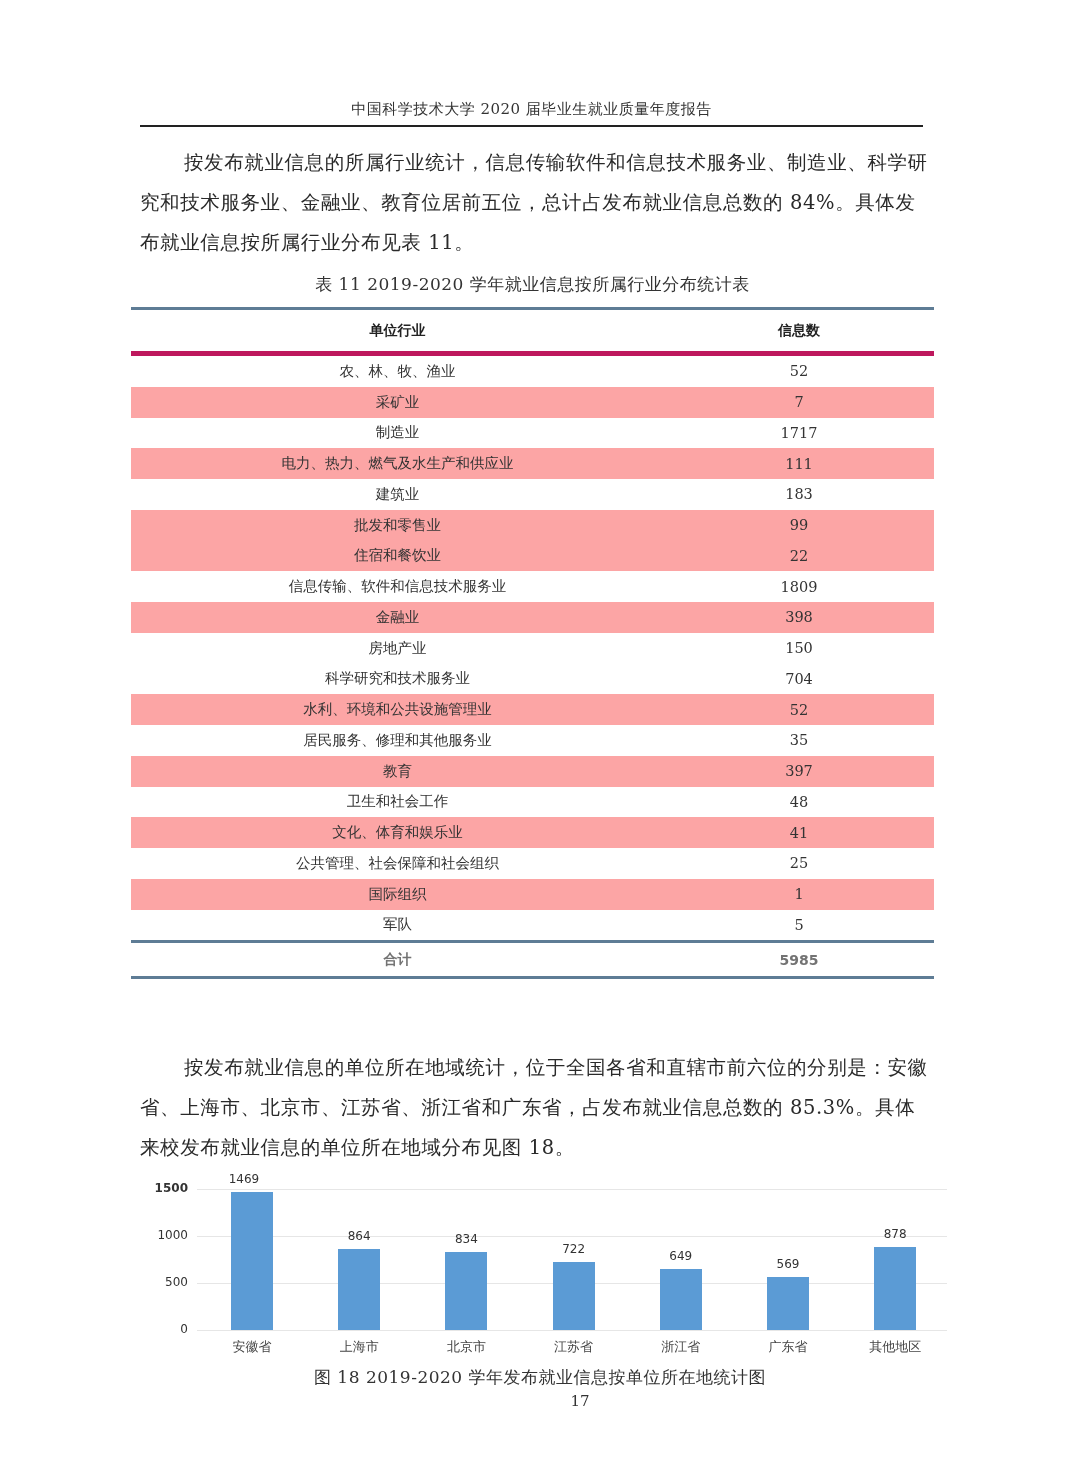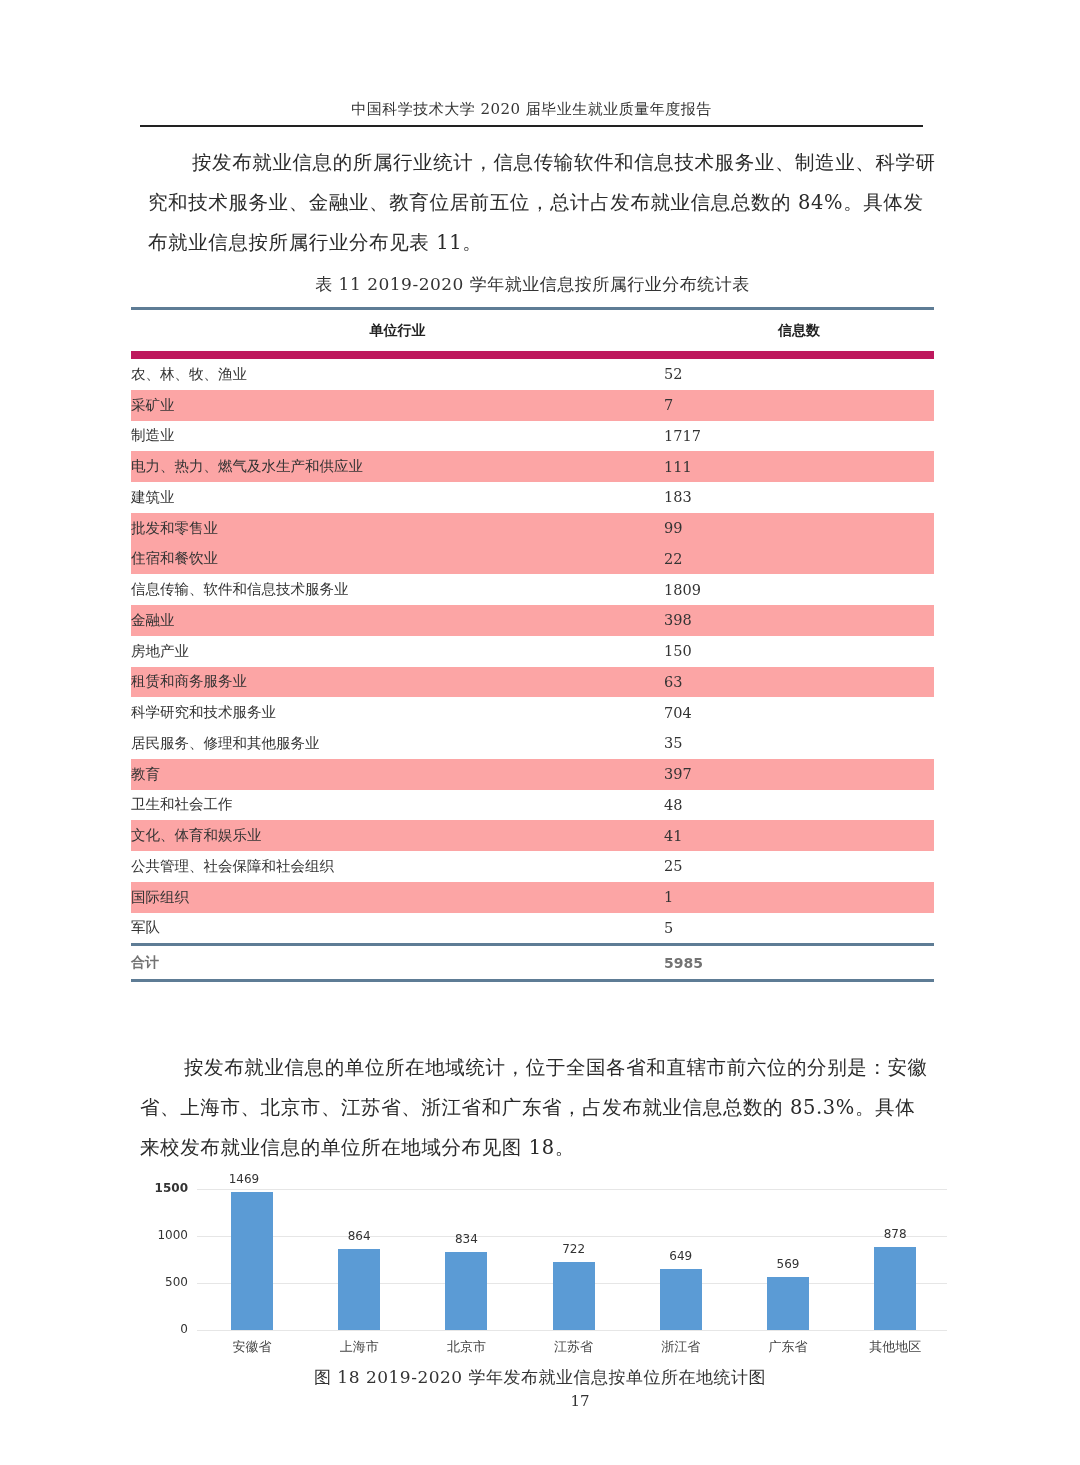--- a/index.html
+++ b/index.html
@@ -21,23 +21,23 @@
   .para .indent { display: inline-block; width: 44px; }
   .caption {
     position: absolute; text-align: center; font-size: 17px; color: #333; letter-spacing: 0.5px;
   }
   table.data {
     position: absolute; left: 131px; top: 307px; width: 803px; border-collapse: collapse;
     font-size: 14.5px; color: #333;
   }
   table.data th {
     font-family: "DejaVu Sans", "Liberation Sans", sans-serif; font-weight: bold; font-size: 14px; color: #222;
-    height: 39px; border-top: 3px solid #5e7c95; border-bottom: 8px solid #be185d;
+    height: 39px; border-top: 3px solid #5e7c95; border-bottom: 5px solid #be185d;
   }
-  table.data td { height: 30.75px; padding: 0; }
+  table.data td { height: 30.75px; text-align: center; padding: 0; }
   table.data td.name { width: 533px; }
   table.data tr.alt td { background: #fca5a5; }
   table.data tr.total td {
     font-family: "DejaVu Sans", "Liberation Sans", sans-serif; font-weight: bold; font-size: 14px; color: #737373;
     height: 33px; border-top: 3px solid #5e7c95; border-bottom: 3px solid #5e7c95; background: #fff;
   }
   .chart { position: absolute; left: 150px; top: 1178px; width: 800px; height: 180px; }
   .chart .ytick {
     position: absolute; left: 0; width: 38px; text-align: right;
     font-family: "DejaVu Sans", "Liberation Sans", sans-serif; font-size: 12px; color: #333;
@@ -52,21 +52,21 @@
     position: absolute; width: 100px; text-align: center; font-size: 13px; color: #444; top: 160px;
   }
   .page-num { position: absolute; left: 0; width: 1080px; top: 1392px; text-align: center; font-size: 15px; color: #333; padding-left: 40px; }
 </style>
 </head>
 <body>
 
 <div class="page-header">中国科学技术大学 2020 届毕业生就业质量年度报告</div>
 <div class="header-rule"></div>
 
-<div class="para" style="top:143px;margin-left:8px;"><span class="indent"></span><span>按发布就业信息的所属行业统计，信息传输软件和信息技术服务业、制造业、科学研究和技术服务业、金融业、教育位居前五位，总计占发布就业信息总数的 84%。具体发布就业信息按所属行业分布见表 11。</span></div>
+<div class="para" style="top:143px;"><span class="indent"></span><span>按发布就业信息的所属行业统计，信息传输软件和信息技术服务业、制造业、科学研究和技术服务业、金融业、教育位居前五位，总计占发布就业信息总数的 84%。具体发布就业信息按所属行业分布见表 11。</span></div>
 
 <div class="caption" style="left:131px; width:803px; top:273px;">表 11   2019-2020 学年就业信息按所属行业分布统计表</div>
 
 <table class="data">
   <thead>
     <tr>
       <th>单位行业</th>
       <th>信息数</th>
     </tr>
   </thead>
@@ -104,27 +104,27 @@
         <td>1809</td>
       </tr>
       <tr class="alt">
         <td class="name">金融业</td>
         <td>398</td>
       </tr>
       <tr>
         <td class="name">房地产业</td>
         <td>150</td>
       </tr>
-      <tr class="alt">
-        <td class="name">租赁和商务服务业</td>
-        <td>63</td>
-      </tr>
       <tr>
         <td class="name">科学研究和技术服务业</td>
         <td>704</td>
+      </tr>
+      <tr class="alt">
+        <td class="name">水利、环境和公共设施管理业</td>
+        <td>52</td>
       </tr>
       <tr>
         <td class="name">居民服务、修理和其他服务业</td>
         <td>35</td>
       </tr>
       <tr class="alt">
         <td class="name">教育</td>
         <td>397</td>
       </tr>
       <tr>

